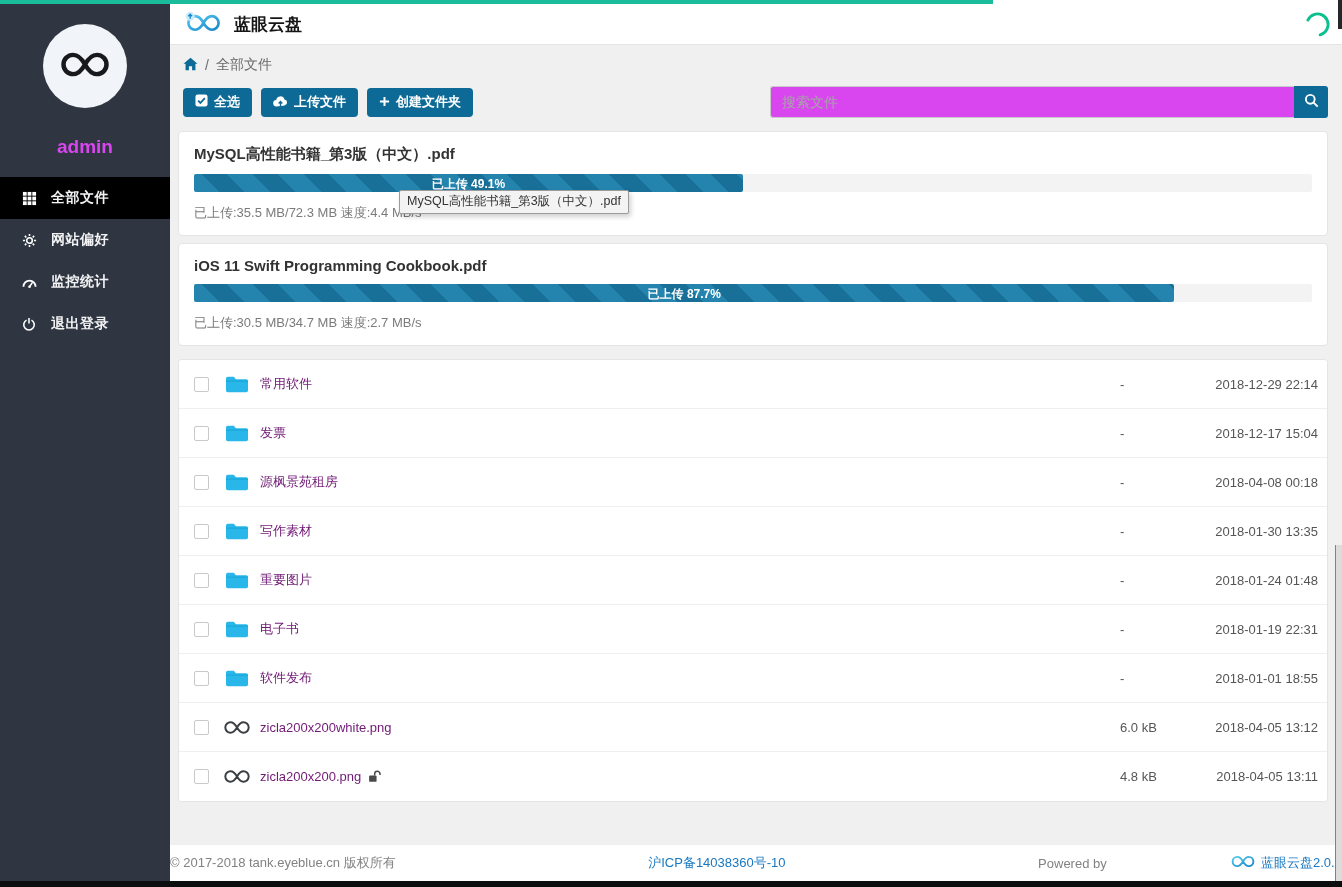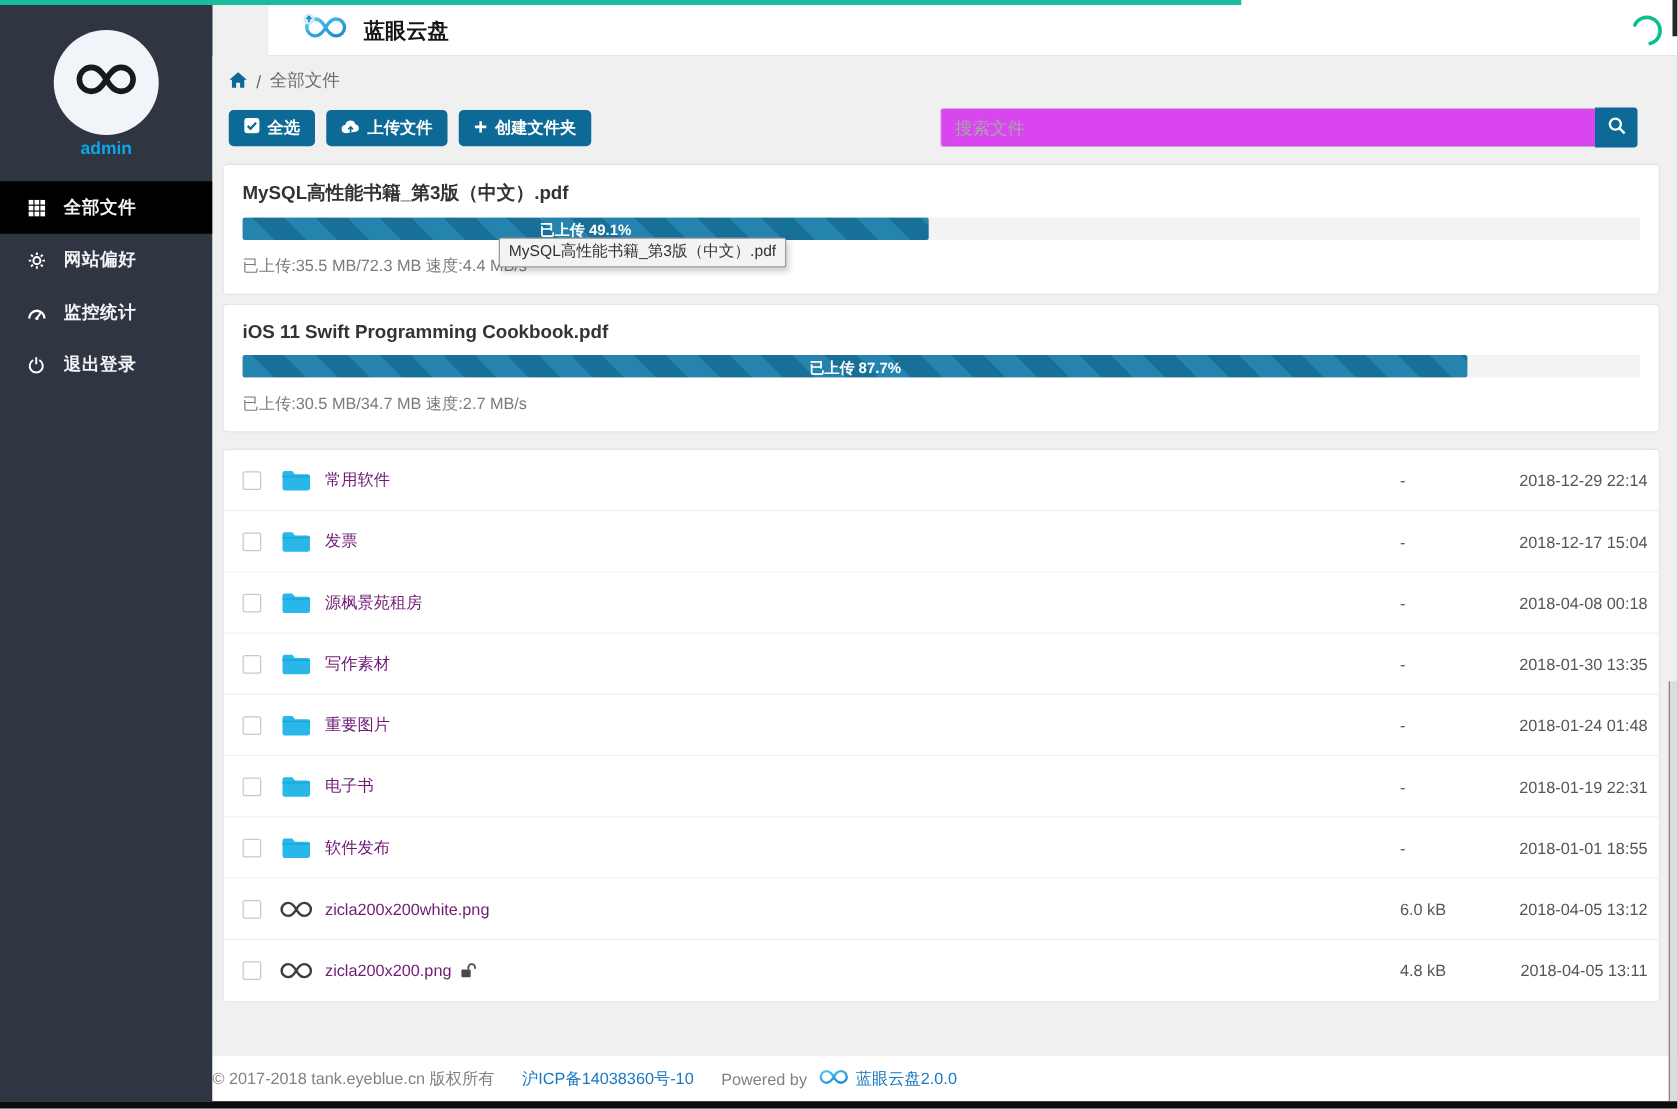--- a/index.html
+++ b/index.html
@@ -9,38 +9,38 @@
   
   .top-rest   { position:absolute; top:0; left:0; right:0; height:4px; background:#fff; z-index:10; }
   .top-strip  { position:absolute; top:0; left:0; width:74%; height:4px; background:var(--c-top-bar,#1abc9c); z-index:20; }
   .corner-notch { position:absolute; top:0; right:0; width:4px; height:29px; background:#25272b; z-index:60; }
   .bg-window-edge { position:absolute; right:0; top:545px; bottom:6px; width:7px; background:#dcdcdc; border-left:1px solid #7f8184; z-index:40; }
   .bottom-strip { position:absolute; left:0; right:0; bottom:0; height:6px; background:#0c0d0e; z-index:50; }
 
   
   .sidebar { position:absolute; left:0; top:4px; bottom:6px; width:170px; background:var(--c-sidebar-bg,#303641); color:#fff; }
   .avatar { width:84px; height:84px; border-radius:50%; background:#f1f4f8; margin:20px auto 0; display:flex; align-items:center; justify-content:center; }
-  .side-username { text-align:center; font-size:14px; font-weight:bold; margin-top:2px; color:#0ea5e9; }
+  .side-username { text-align:center; font-size:19px; font-weight:bold; margin-top:28px; color:#d946ef; }
   .side-menu { margin-top:19px; }
   .menu-item { height:42px; display:flex; align-items:center; padding-left:21px; cursor:pointer; color:#f2f3f5; }
   .menu-item.active { background:var(--c-sidebar-active,#000); }
   .mi-icon { width:16px; display:flex; justify-content:center; }
   .mi-label { margin-left:14px; font-size:14px; font-weight:600; letter-spacing:.5px; }
 
   
   .main { position:absolute; left:170px; right:0; top:4px; bottom:6px; display:flex; flex-direction:column; }
-  .app-header { height:41px; background:#fff; border-bottom:1px solid #e4e4e4; display:flex; align-items:center; padding:0 24px; flex:0 0 auto; position:relative;margin-left:45px; }
+  .app-header { height:41px; background:#fff; border-bottom:1px solid #e4e4e4; display:flex; align-items:center; padding:0 12px; flex:0 0 auto; position:relative; }
   .brand { display:flex; align-items:center; gap:9px; cursor:pointer; }
   .app-title { font-size:17px; font-weight:bold; color:#151515; }
   .spinner { position:absolute; right:11px; top:7px; }
 
   .content { flex:1 1 auto; padding:9px 14px 0 8px; overflow:hidden; background:#f0f0f0; }
   .breadcrumb { margin:2px 0 0 5px; display:flex; align-items:center; gap:7px; font-size:14px; color:#6a6a6a; }
 
-  .toolbar-row { margin:12px 18px 0 5px; display:flex; align-items:center;gap:27px; }
+  .toolbar-row { margin:12px 0 0 5px; display:flex; align-items:center;gap:27px; }
   .btn { display:inline-flex; align-items:center; gap:6px; background:var(--c-primary,#0d6a96); color:#fff; border:none; border-radius:4px; font-family:inherit; font-size:13px; font-weight:bold; padding:0 12px; height:29px; margin-right:9px; cursor:pointer; }
   .search-group { margin-left:auto; display:flex; width:558px; }
   .search-input { flex:1; height:32px; border:1px solid #c9c9c9; border-right:none; border-radius:3px 0 0 3px; padding:0 11px; font-size:14px; font-family:inherit; color:#333; background:#d946ef; outline:none; }
   .search-input::placeholder { color:#a6a6a6; }
   .search-btn { width:34px; height:32px; background:var(--c-primary,#0d6a96); border:none; border-radius:0 3px 3px 0; display:flex; align-items:center; justify-content:center; cursor:pointer; }
 
   .card { background:#fff; border:1px solid #e4e4e4; border-radius:4px; }
   .upload-card { margin-top:13px; padding:13px 15px 13px; position:relative; }
   .upload-card + .upload-card { margin-top:7px; }
   .up-name { font-size:15px; font-weight:bold; color:#333; }
@@ -56,21 +56,21 @@
   .file-row { height:49px; display:flex; align-items:center; padding:0 9px 0 15px; border-bottom:1px solid #efefef; cursor:pointer; background:#fff; }
   .file-row:last-child { border-bottom:none; }
   .checkbox { width:15px; height:15px; border:1px solid #c9c9c9; border-radius:2px; background:#fff; flex:0 0 auto; }
   .f-icon { width:30px; display:flex; justify-content:center; align-items:center; margin-left:13px; flex:0 0 auto; }
   .f-name { margin-left:8px; font-size:13px; color:#701a75; }
   .f-lock { margin-left:7px; display:flex; align-items:flex-end; }
   .f-spacer { flex:1; }
   .f-size { width:78px; text-align:left; font-size:13px; color:#555; flex:0 0 auto; }
   .f-date { width:120px; text-align:right; font-size:13px; color:#555; flex:0 0 auto; }
 
-  .app-footer { flex:0 0 36px; background:#fff; display:flex; align-items:center; justify-content:flex-start; font-size:13px; color:#828282; gap:7px; }
+  .app-footer { flex:0 0 36px; background:#fff; display:flex; align-items:center; justify-content:space-between; font-size:13px; color:#828282; gap:7px; }
   .app-footer a { color:var(--c-link,#1878c0); text-decoration:none; }
   .foot-gap { width:8px; }
   .foot-brand { display:flex; align-items:center; gap:4px; }
 </style>
 </head>
 <body>
 
 <div class="screen">
 
   <div class="top-rest"></div>

